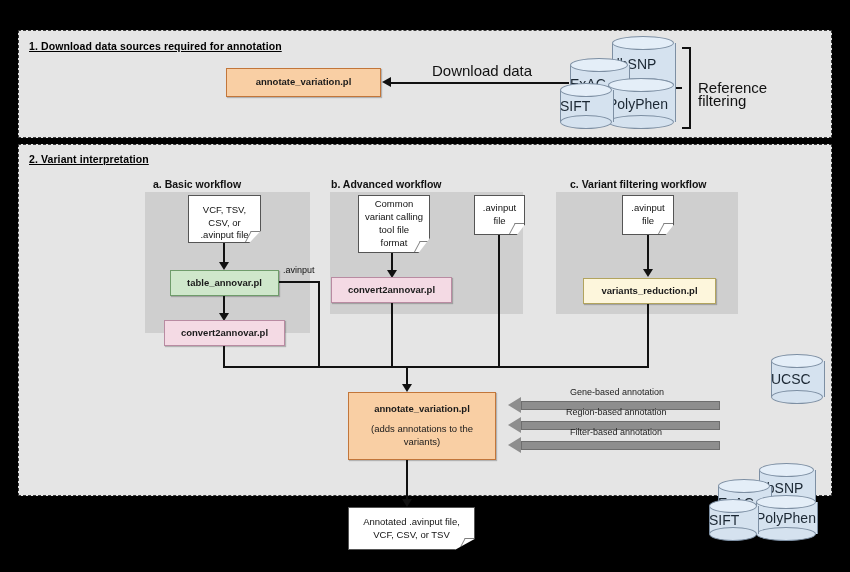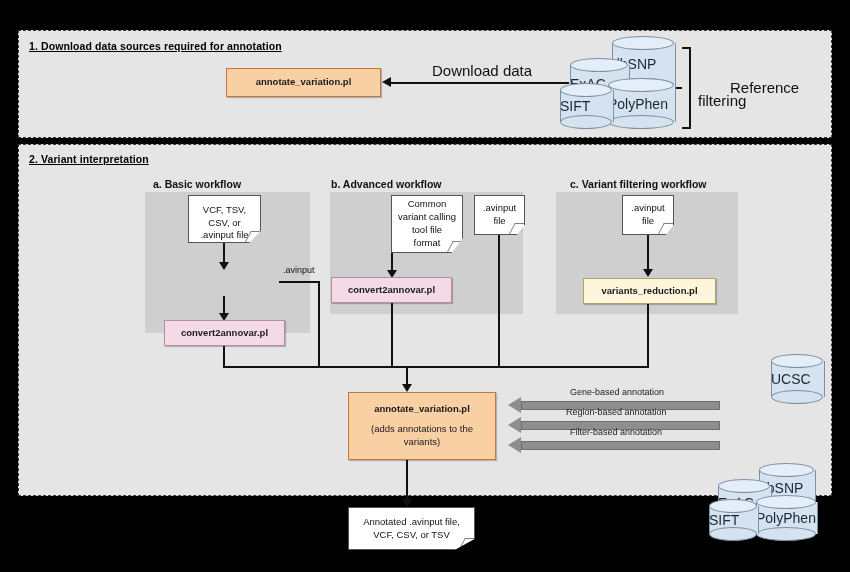--- a/index.html
+++ b/index.html
@@ -117,58 +117,61 @@
     </div>
     <div class="cyl" style="left:541px;top:52px;width:52px;height:46px;z-index:5;">
       <div class="body"></div>
       <div class="bot"></div>
       <div class="top"></div>
       <div class="cname">SIFT</div>
     </div>
 
     <div class="bracket" style="left:663px;top:16px;height:82px;"></div>
     <div class="bracket-tick" style="left:655px;top:56px;"></div>
-    <div class="tlabel" style="left:679px;top:48px;margin-left:32px;">Reference</div>
+    <div class="tlabel" style="left:679px;top:48px;">Reference</div>
     <div class="tlabel" style="left:679px;top:61px;">filtering</div>
   </div>
 
   <div class="panel" id="panel2">
 
     <div class="panel-title" style="left:10px;top:8px;">2. Variant interpretation</div>
 
     <div class="group-label" style="left:110px;top:33px;margin-left:24px;">a. Basic workflow</div>
     <div class="group" style="left:126px;top:47px;width:165px;height:141px;"></div>
 
     <div class="doc" style="left:169px;top:50px;width:73px;height:48px;">
       <span style="white-space:pre-line;margin-top:8px;">VCF, TSV,
 CSV, or
 .avinput file</span>
       <span class="fold"></span>
     </div>
     <div class="ln lnv" style="left:204px;top:98px;height:23px;"></div>
     <div class="arrowdown" style="left:200px;top:117px;"></div>
 
+    <div class="pbox green" style="left:151px;top:125px;width:109px;height:26px;">
+      <span>table_annovar.pl</span>
+    </div>
 
     <div class="ln lnv" style="left:204px;top:151px;height:22px;"></div>
     <div class="arrowdown" style="left:200px;top:168px;"></div>
 
     <div class="pbox pink" style="left:145px;top:175px;width:121px;height:26px;">
       <span>convert2annovar.pl</span>
     </div>
 
     <div class="ln lnh" style="left:260px;top:136px;width:41px;"></div>
     <div class="ln lnv" style="left:299px;top:136px;height:87px;"></div>
     <div class="tlabel small" style="left:264px;top:120px;">.avinput</div>
 
     <div class="ln lnv" style="left:204px;top:201px;height:22px;"></div>
 
     <div class="group-label" style="left:312px;top:33px;">b. Advanced workflow</div>
     <div class="group" style="left:311px;top:47px;width:193px;height:122px;"></div>
 
-    <div class="doc" style="left:339px;top:50px;width:72px;height:58px;margin-left:33px;">
+    <div class="doc" style="left:339px;top:50px;width:72px;height:58px;">
       <span style="white-space:pre-line;">Common
 variant calling
 tool file
 format</span>
       <span class="fold"></span>
     </div>
     <div class="ln lnv" style="left:372px;top:108px;height:22px;"></div>
     <div class="arrowdown" style="left:368px;top:125px;"></div>
 
     <div class="pbox pink" style="left:312px;top:132px;width:121px;height:26px;">

